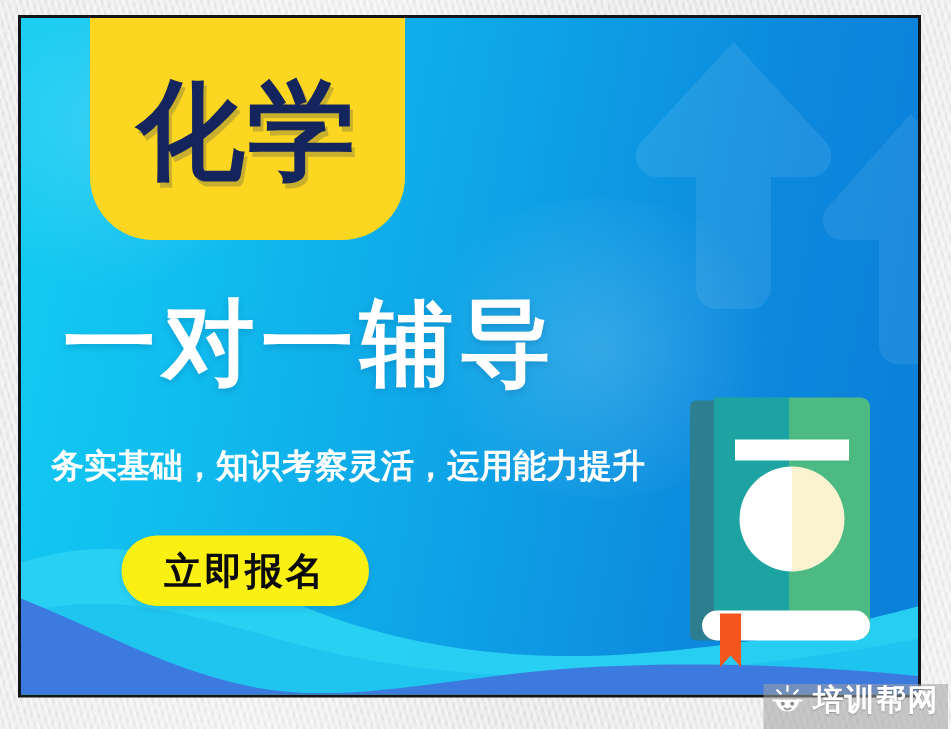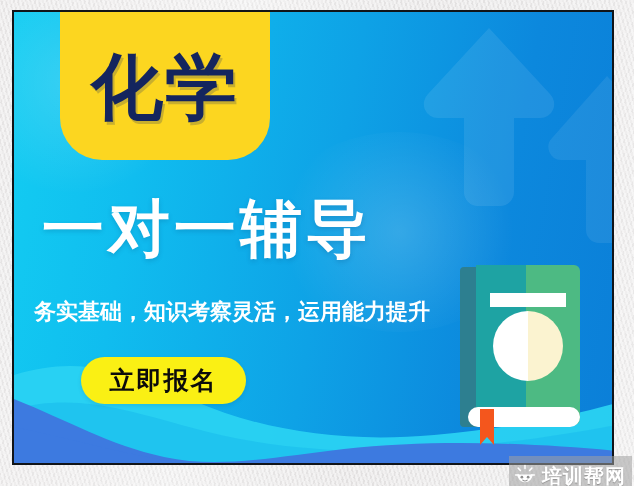--- a/index.html
+++ b/index.html
@@ -163,21 +163,21 @@
   #book svg { display: block; }
 
   
   #watermark {
     position: absolute;
     right: 2px;
     bottom: 0px;
     height: 30px;
     padding: 0 6px 0 5px;
     display: flex;
-    align-items: flex-end;
+    align-items: flex-start;
     gap: 6px;
     background: rgba(160,160,160,.55);
     z-index: 20;
   }
   #watermark .wm-text {
     font-family: "DejaVu Sans", "Liberation Sans", sans-serif;
     font-size: 20px;
     font-weight: 700;
     color: #ffffff;
     letter-spacing: 1px;

